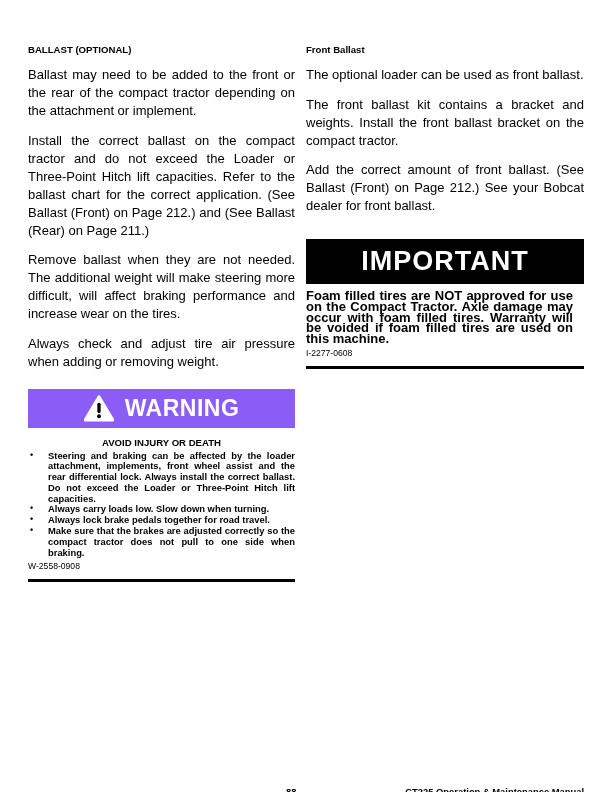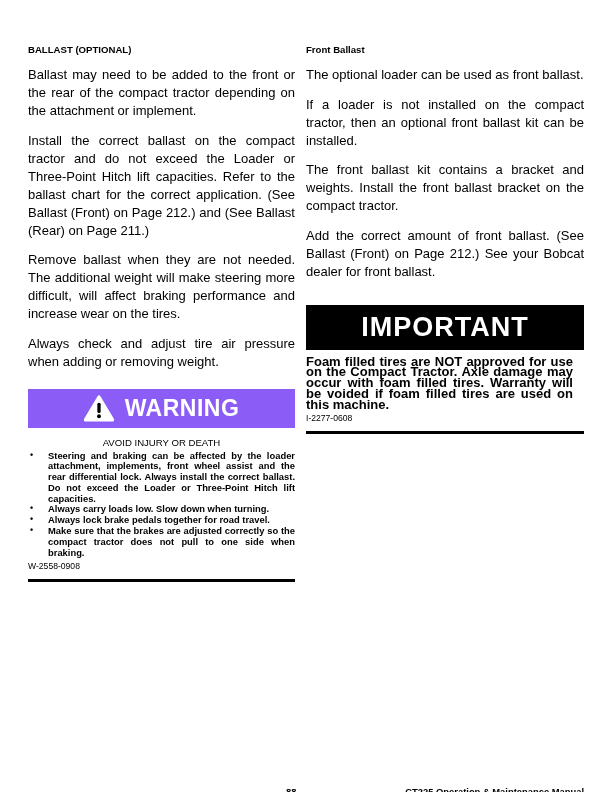--- a/index.html
+++ b/index.html
@@ -52,21 +52,21 @@
   .warning-banner .banner-label {
     color: #ffffff;
     font-weight: bold;
     font-size: 23px;
     letter-spacing: 0.5px;
   }
   .tri-icon { width: 30px; height: 27px; display: block; }
 
   .warn-header {
     text-align: center;
-    font-weight: normal;
+    font-weight: bold;
     font-size: 9.6px;
     margin-top: 9px;
     margin-bottom: 3px;
   }
   .warn-list {
     list-style: none;
     margin: 0;
     padding: 0;
   }
   .warn-list li {
@@ -185,21 +185,20 @@
 
         <div class="code-line">W-2558-0908</div>
         <div class="thick-rule"></div>
       </div>
     </div>
 
     <div class="col-right">
       <h2 class="heading">Front Ballast</h2>
 
       <p class="body-p">The optional loader can be used as front ballast.</p>
-      <p class="body-p">If a loader is not installed on the compact tractor, then an optional front ballast kit can be installed.</p>
       <p class="body-p">The front ballast kit contains a bracket and weights. Install the front ballast bracket on the compact tractor.</p>
       <p class="body-p">Add the correct amount of front ballast. (See Ballast (Front) on Page 212.) See your Bobcat dealer for front ballast.</p>
 
       <div class="important-box">
         <div class="important-banner">
           <span class="banner-label">IMPORTANT</span>
         </div>
         <p class="imp-body">Foam filled tires are NOT approved for use on the Compact Tractor. Axle damage may occur with foam filled tires. Warranty will be voided if foam filled tires are used on this machine.</p>
         <div class="code-line">I-2277-0608</div>
         <div class="thick-rule"></div>

